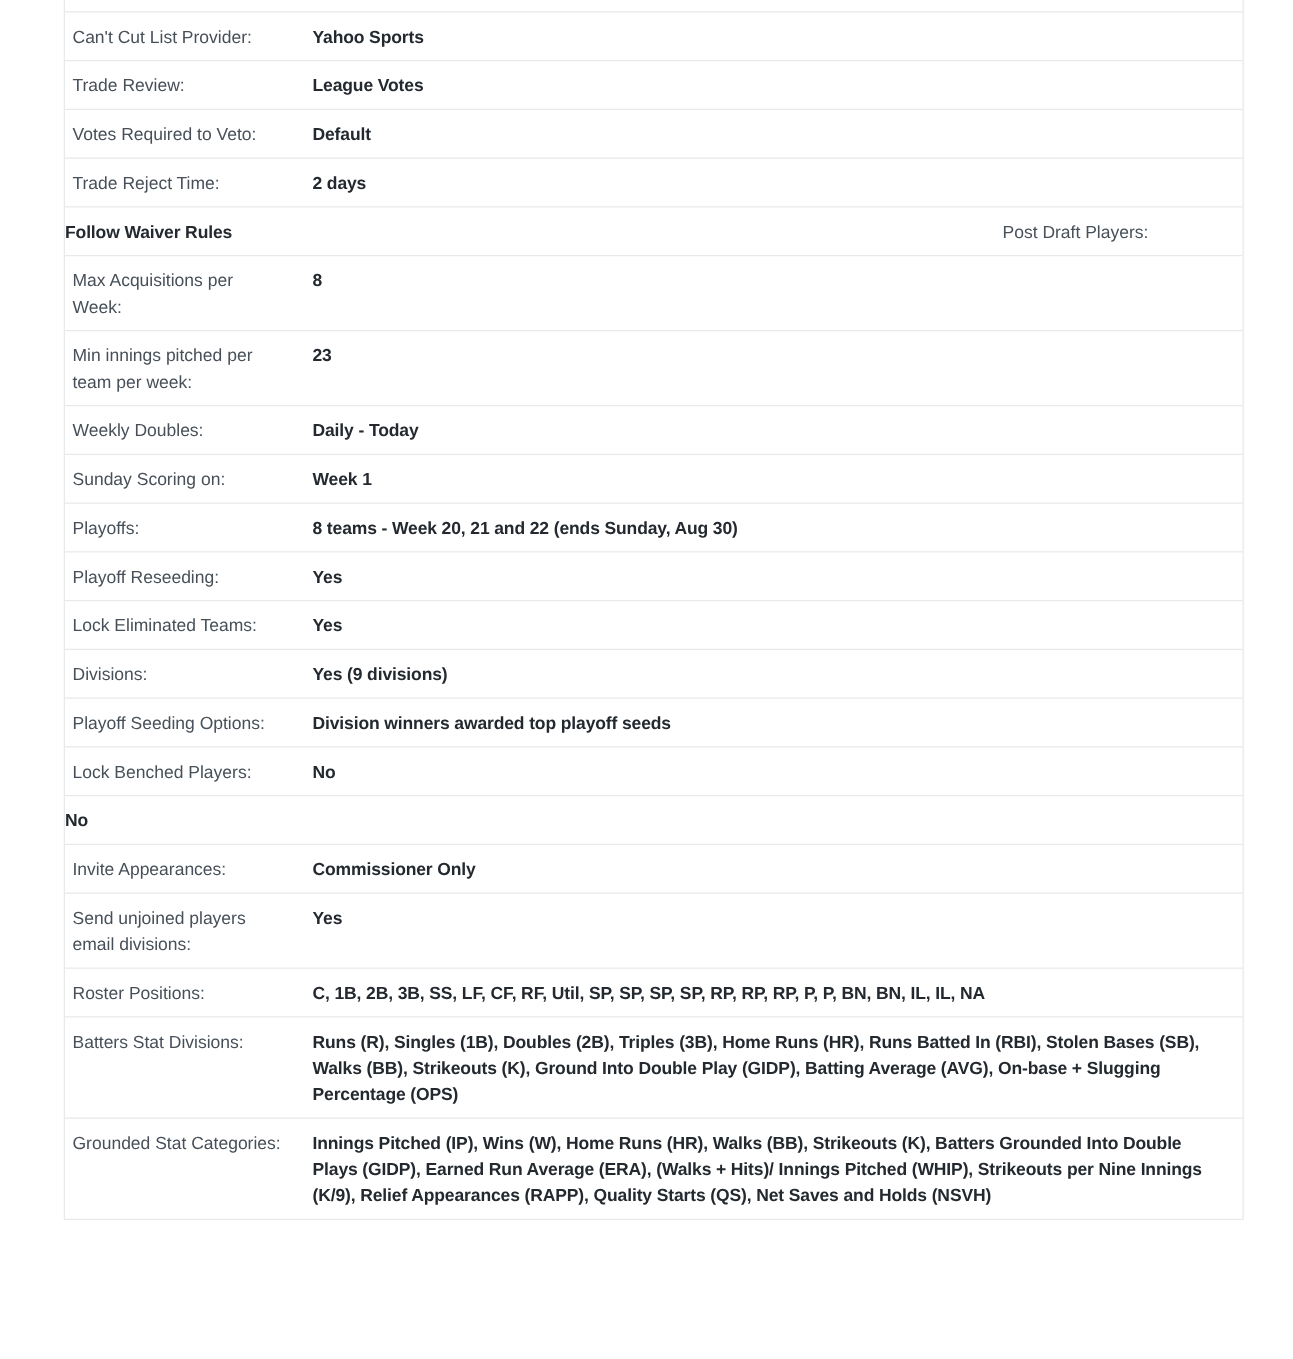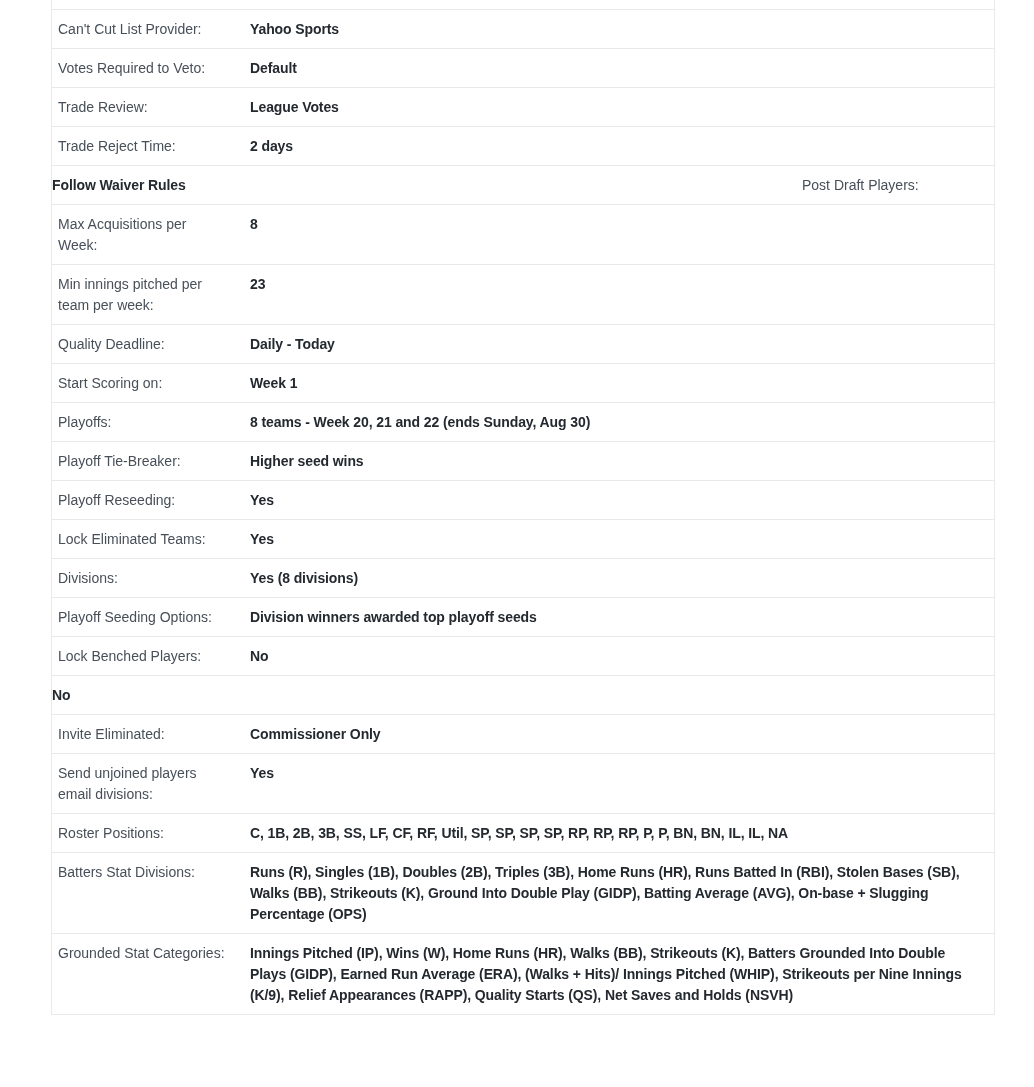--- a/index.html
+++ b/index.html
@@ -54,27 +54,27 @@
 <div class="page">
   <div class="settings-table">
     <div class="row partial"></div>
 
   <div class="row">
     <div class="cell label">Can't Cut List Provider:</div>
     <div class="cell value">Yahoo Sports</div>
   </div>
 
   <div class="row">
-    <div class="cell label">Votes Required to Veto:</div>
-    <div class="cell value">Default</div>
+    <div class="cell label">Trade Review:</div>
+    <div class="cell value">League Votes</div>
   </div>
 
   <div class="row">
-    <div class="cell label">Trade Review:</div>
-    <div class="cell value">League Votes</div>
+    <div class="cell label">Votes Required to Veto:</div>
+    <div class="cell value">Default</div>
   </div>
 
   <div class="row">
     <div class="cell label">Trade Reject Time:</div>
     <div class="cell value">2 days</div>
   </div>
 
   <div class="row">
     <div class="cell value">Follow Waiver Rules</div>
     <div class="cell label">Post Draft Players:</div>
@@ -84,70 +84,66 @@
     <div class="cell label">Max Acquisitions per Week:</div>
     <div class="cell value">8</div>
   </div>
 
   <div class="row">
     <div class="cell label">Min innings pitched per team per week:</div>
     <div class="cell value">23</div>
   </div>
 
   <div class="row">
-    <div class="cell label">Quality Deadline:</div>
+    <div class="cell label">Weekly Doubles:</div>
     <div class="cell value">Daily - Today</div>
   </div>
 
   <div class="row">
-    <div class="cell label">Start Scoring on:</div>
+    <div class="cell label">Sunday Scoring on:</div>
     <div class="cell value">Week 1</div>
   </div>
 
   <div class="row">
     <div class="cell label">Playoffs:</div>
     <div class="cell value">8 teams - Week 20, 21 and 22 (ends Sunday, Aug 30)</div>
   </div>
 
-  <div class="row">
-    <div class="cell label">Playoff Tie-Breaker:</div>
-    <div class="cell value">Higher seed wins</div>
-  </div>
 
   <div class="row">
     <div class="cell label">Playoff Reseeding:</div>
     <div class="cell value">Yes</div>
   </div>
 
   <div class="row">
     <div class="cell label">Lock Eliminated Teams:</div>
     <div class="cell value">Yes</div>
   </div>
 
   <div class="row">
     <div class="cell label">Divisions:</div>
-    <div class="cell value">Yes (8 divisions)</div>
+    <div class="cell value">Yes (9 divisions)</div>
   </div>
 
   <div class="row">
     <div class="cell label">Playoff Seeding Options:</div>
     <div class="cell value">Division winners awarded top playoff seeds</div>
   </div>
 
   <div class="row">
     <div class="cell label">Lock Benched Players:</div>
     <div class="cell value">No</div>
   </div>
 
   <div class="row">
     <div class="cell value">No</div>
   </div>
 
   <div class="row">
-    <div class="cell label">Invite Eliminated:</div>
+    <div class="cell label">Invite Appearances:</div>
     <div class="cell value">Commissioner Only</div>
   </div>
 
   <div class="row">
     <div class="cell label">Send unjoined players email divisions:</div>
     <div class="cell value">Yes</div>
   </div>
 
   <div class="row">
     <div class="cell label">Roster Positions:</div>

